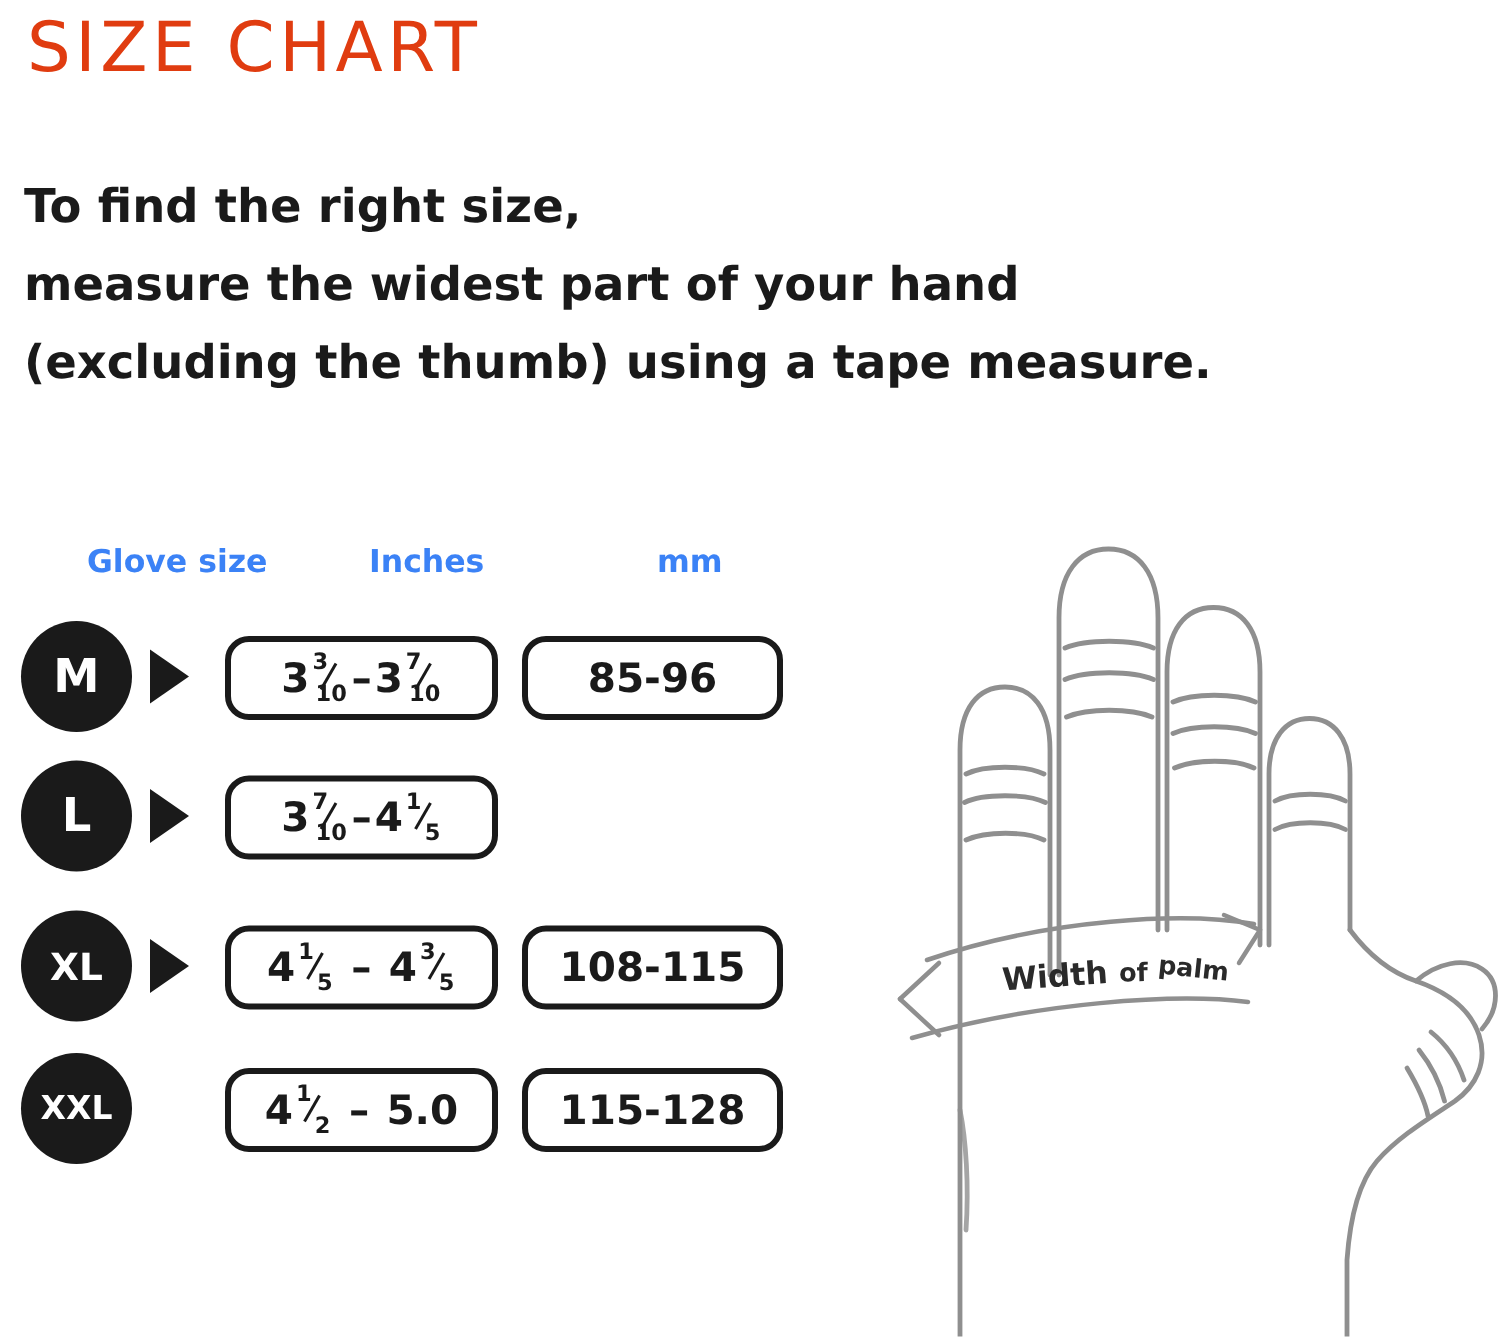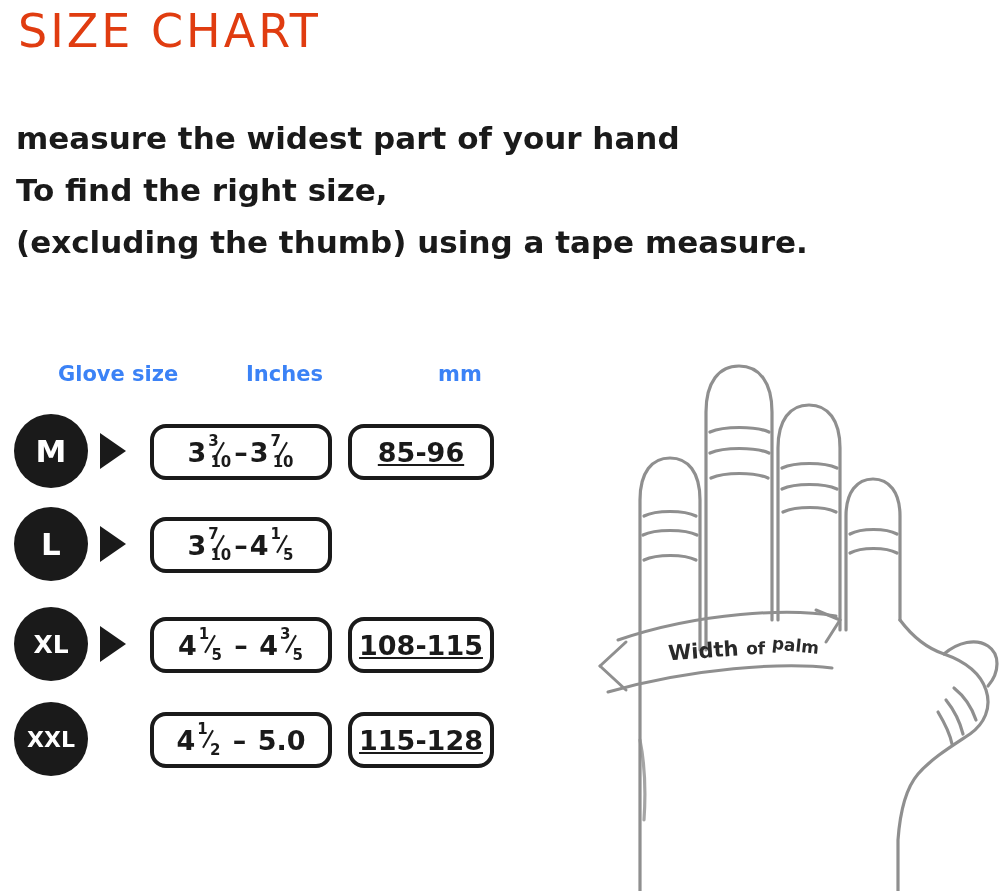--- a/index.html
+++ b/index.html
@@ -120,22 +120,21 @@
     height: 56px;
   }
   .pill.inches {
     left: 150px;
     top: 12px;
     width: 182px;
   }
   .pill.mm {
     left: 348px;
     top: 12px;
-    width: 146px;
-    text-decoration: underline;
+    width: 174px;
   }
 
   
   .frac {
     display: inline-flex;
     align-items: center;
     justify-content: center;
     position: relative;
     width: 24px;
     height: 34px;
@@ -191,22 +190,22 @@
   .width-label .w3 { font-size: 17px; display: inline-block; transform: rotate(10deg); }
 </style>
 </head>
 <body>
 
 <div id="page">
 
   <div class="title">SIZE CHART</div>
 
   <div class="intro">
+    <div>To find the right size,</div>
     <div>measure the widest part of your hand</div>
-    <div>To find the right size,</div>
     <div>(excluding the thumb) using a tape measure.</div>
   </div>
 
   <div class="col-head" id="head-size">Glove size</div>
   <div class="col-head" id="head-inches">Inches</div>
   <div class="col-head" id="head-mm">mm</div>
 
   <div class="row" id="row-0">
     <div class="badge">M</div>
     <div class="arrow"></div>

